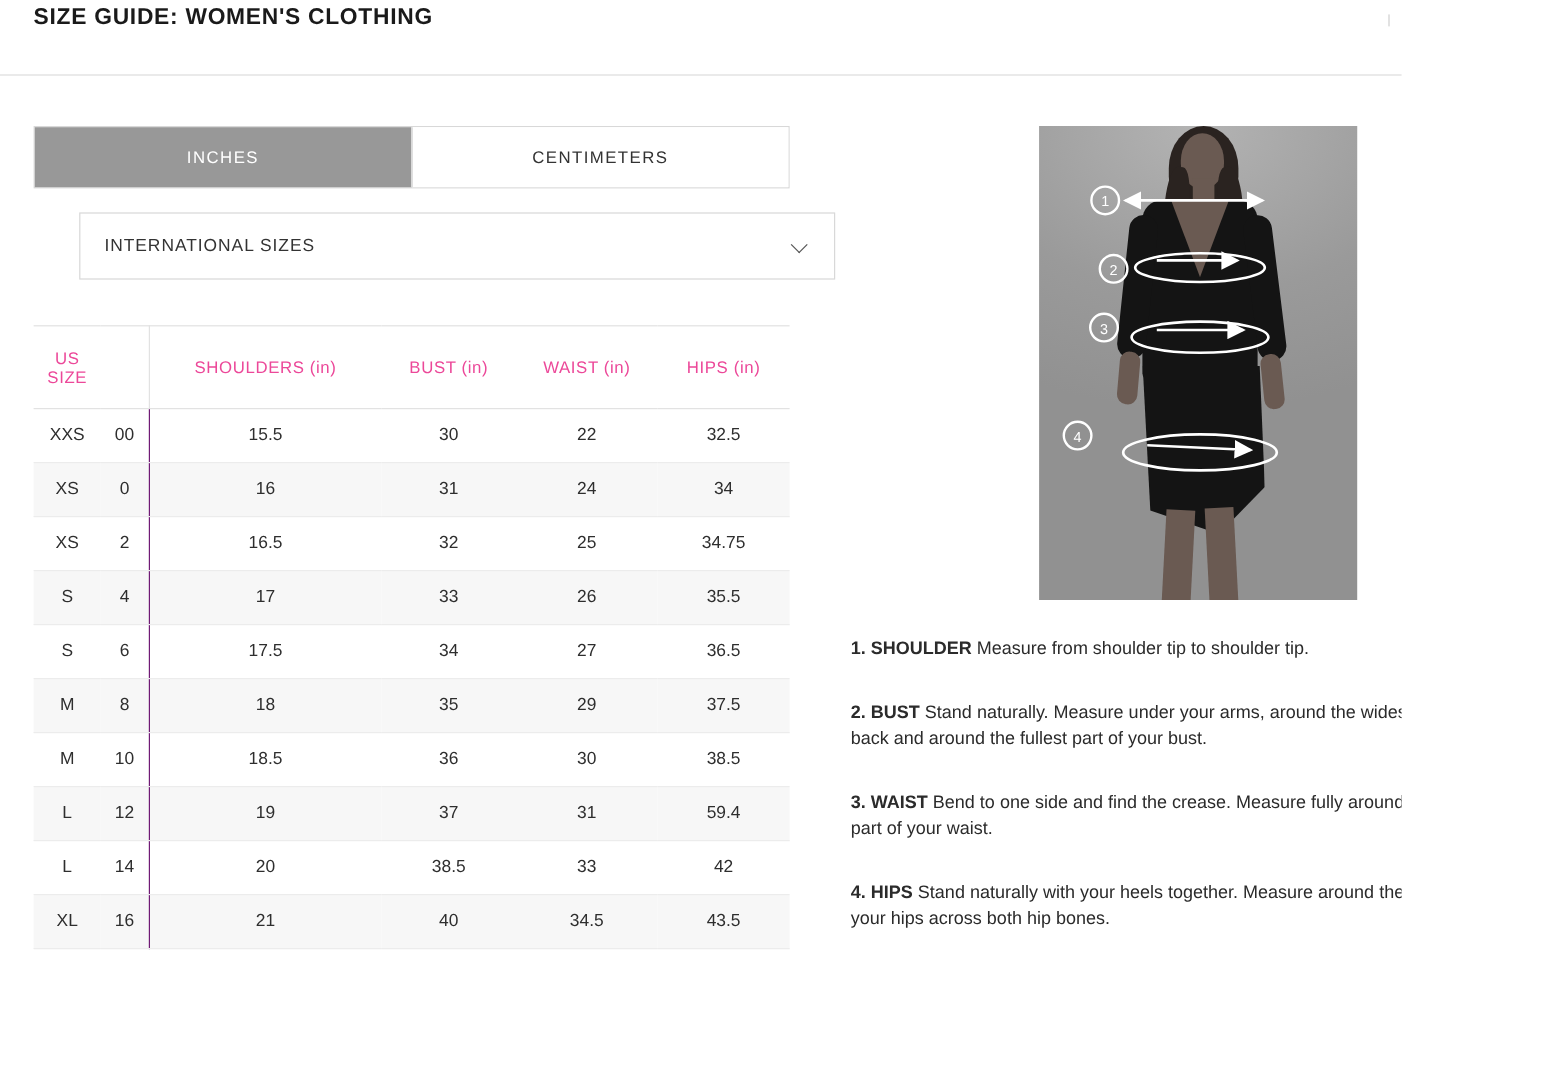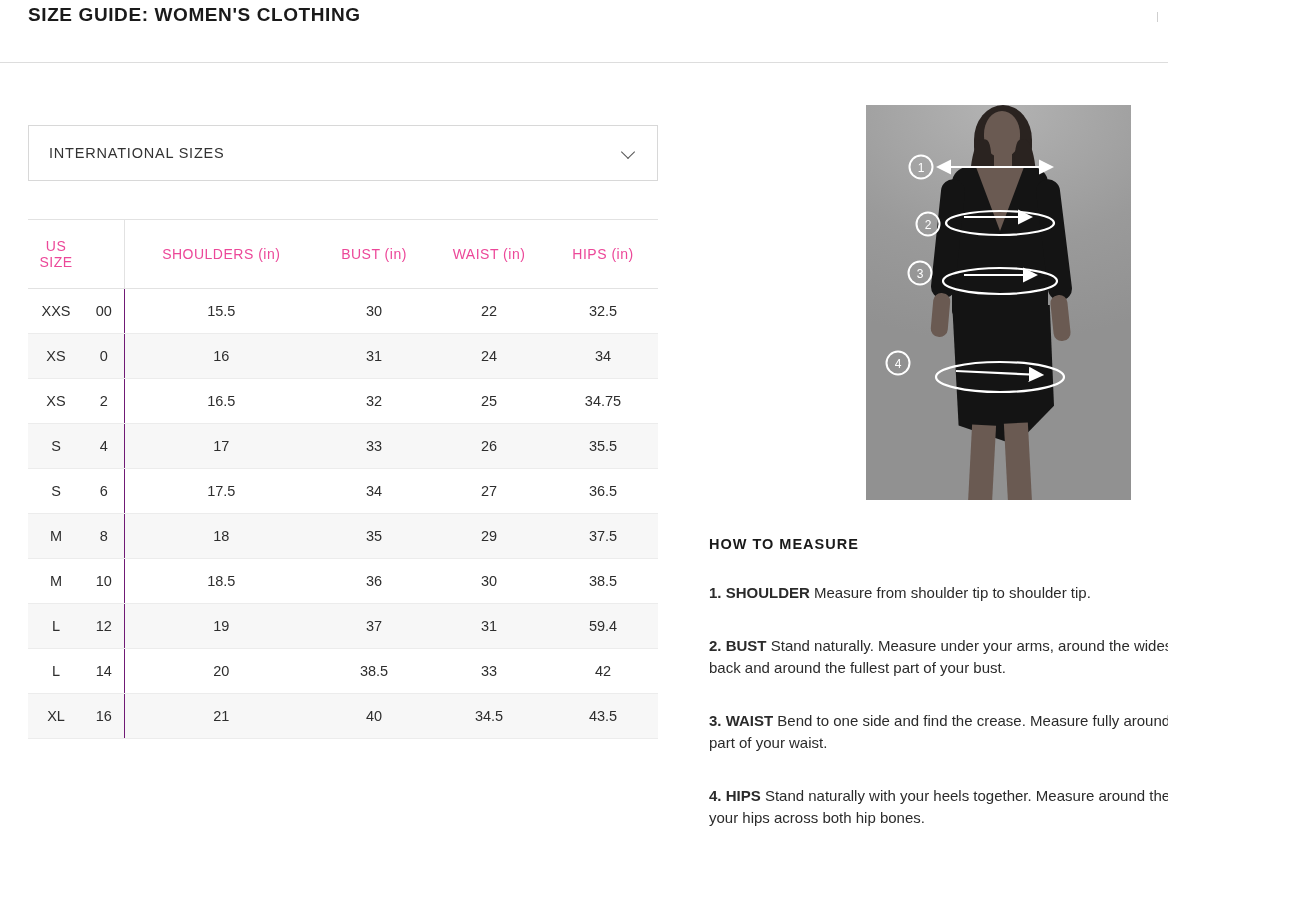--- a/index.html
+++ b/index.html
@@ -78,20 +78,21 @@
   .select-box {
     margin-top: 20px;
     width: 630px;
     height: 56px;
     border: 1px solid #d8d8d8;
     display: flex;
     align-items: center;
     padding: 0 20px;
     background: #ffffff;
     cursor: pointer;
+    margin-left: 38px;
   }
   .select-label {
     flex: 1;
     font-size: 14.5px;
     letter-spacing: 0.8px;
     color: #333333;
   }
   .chev {
     width: 16px;
     height: 16px;
@@ -290,20 +291,24 @@
 <body>
 
 <div class="page">
 
   <div class="page-title">SIZE GUIDE: WOMEN'S CLOTHING</div>
   <div class="header-rule"></div>
   <div class="corner-tick"></div>
 
   <div class="left-col">
 
+    <div class="unit-tabs">
+      <div class="unit-tab active">INCHES</div>
+      <div class="unit-tab">CENTIMETERS</div>
+    </div>
 
     <div class="select-box">
       <span class="select-label">INTERNATIONAL SIZES</span>
       <span class="chev"></span>
     </div>
 
     <table class="size-table">
       <thead>
         <tr>
           <th class="col-us">US SIZE</th>
@@ -442,21 +447,20 @@
         <circle cx="54" cy="168" r="11.5" fill="none" stroke="#ffffff" stroke-width="2"></circle>
         <text x="54" y="173" font-size="12" fill="#ffffff" text-anchor="middle" font-family="Liberation Sans, sans-serif">3</text>
 
         <ellipse cx="134" cy="272" rx="64" ry="15" fill="none" stroke="#ffffff" stroke-width="2.2"></ellipse>
         <line x1="90" y1="266" x2="176" y2="270" stroke="#ffffff" stroke-width="2.2" marker-end="url(#ar)"></line>
         <circle cx="32" cy="258" r="11.5" fill="none" stroke="#ffffff" stroke-width="2"></circle>
         <text x="32" y="263" font-size="12" fill="#ffffff" text-anchor="middle" font-family="Liberation Sans, sans-serif">4</text>
       </svg>
     </div>
 
-    <div class="how-title">HOW TO MEASURE</div>
 
     <div class="how-item">
       <b>1.</b>
       <b>SHOULDER</b>
       <span>Measure from shoulder tip to shoulder tip.</span>
     </div>
 
     <div class="how-item">
       <b>2.</b>
       <b>BUST</b>

